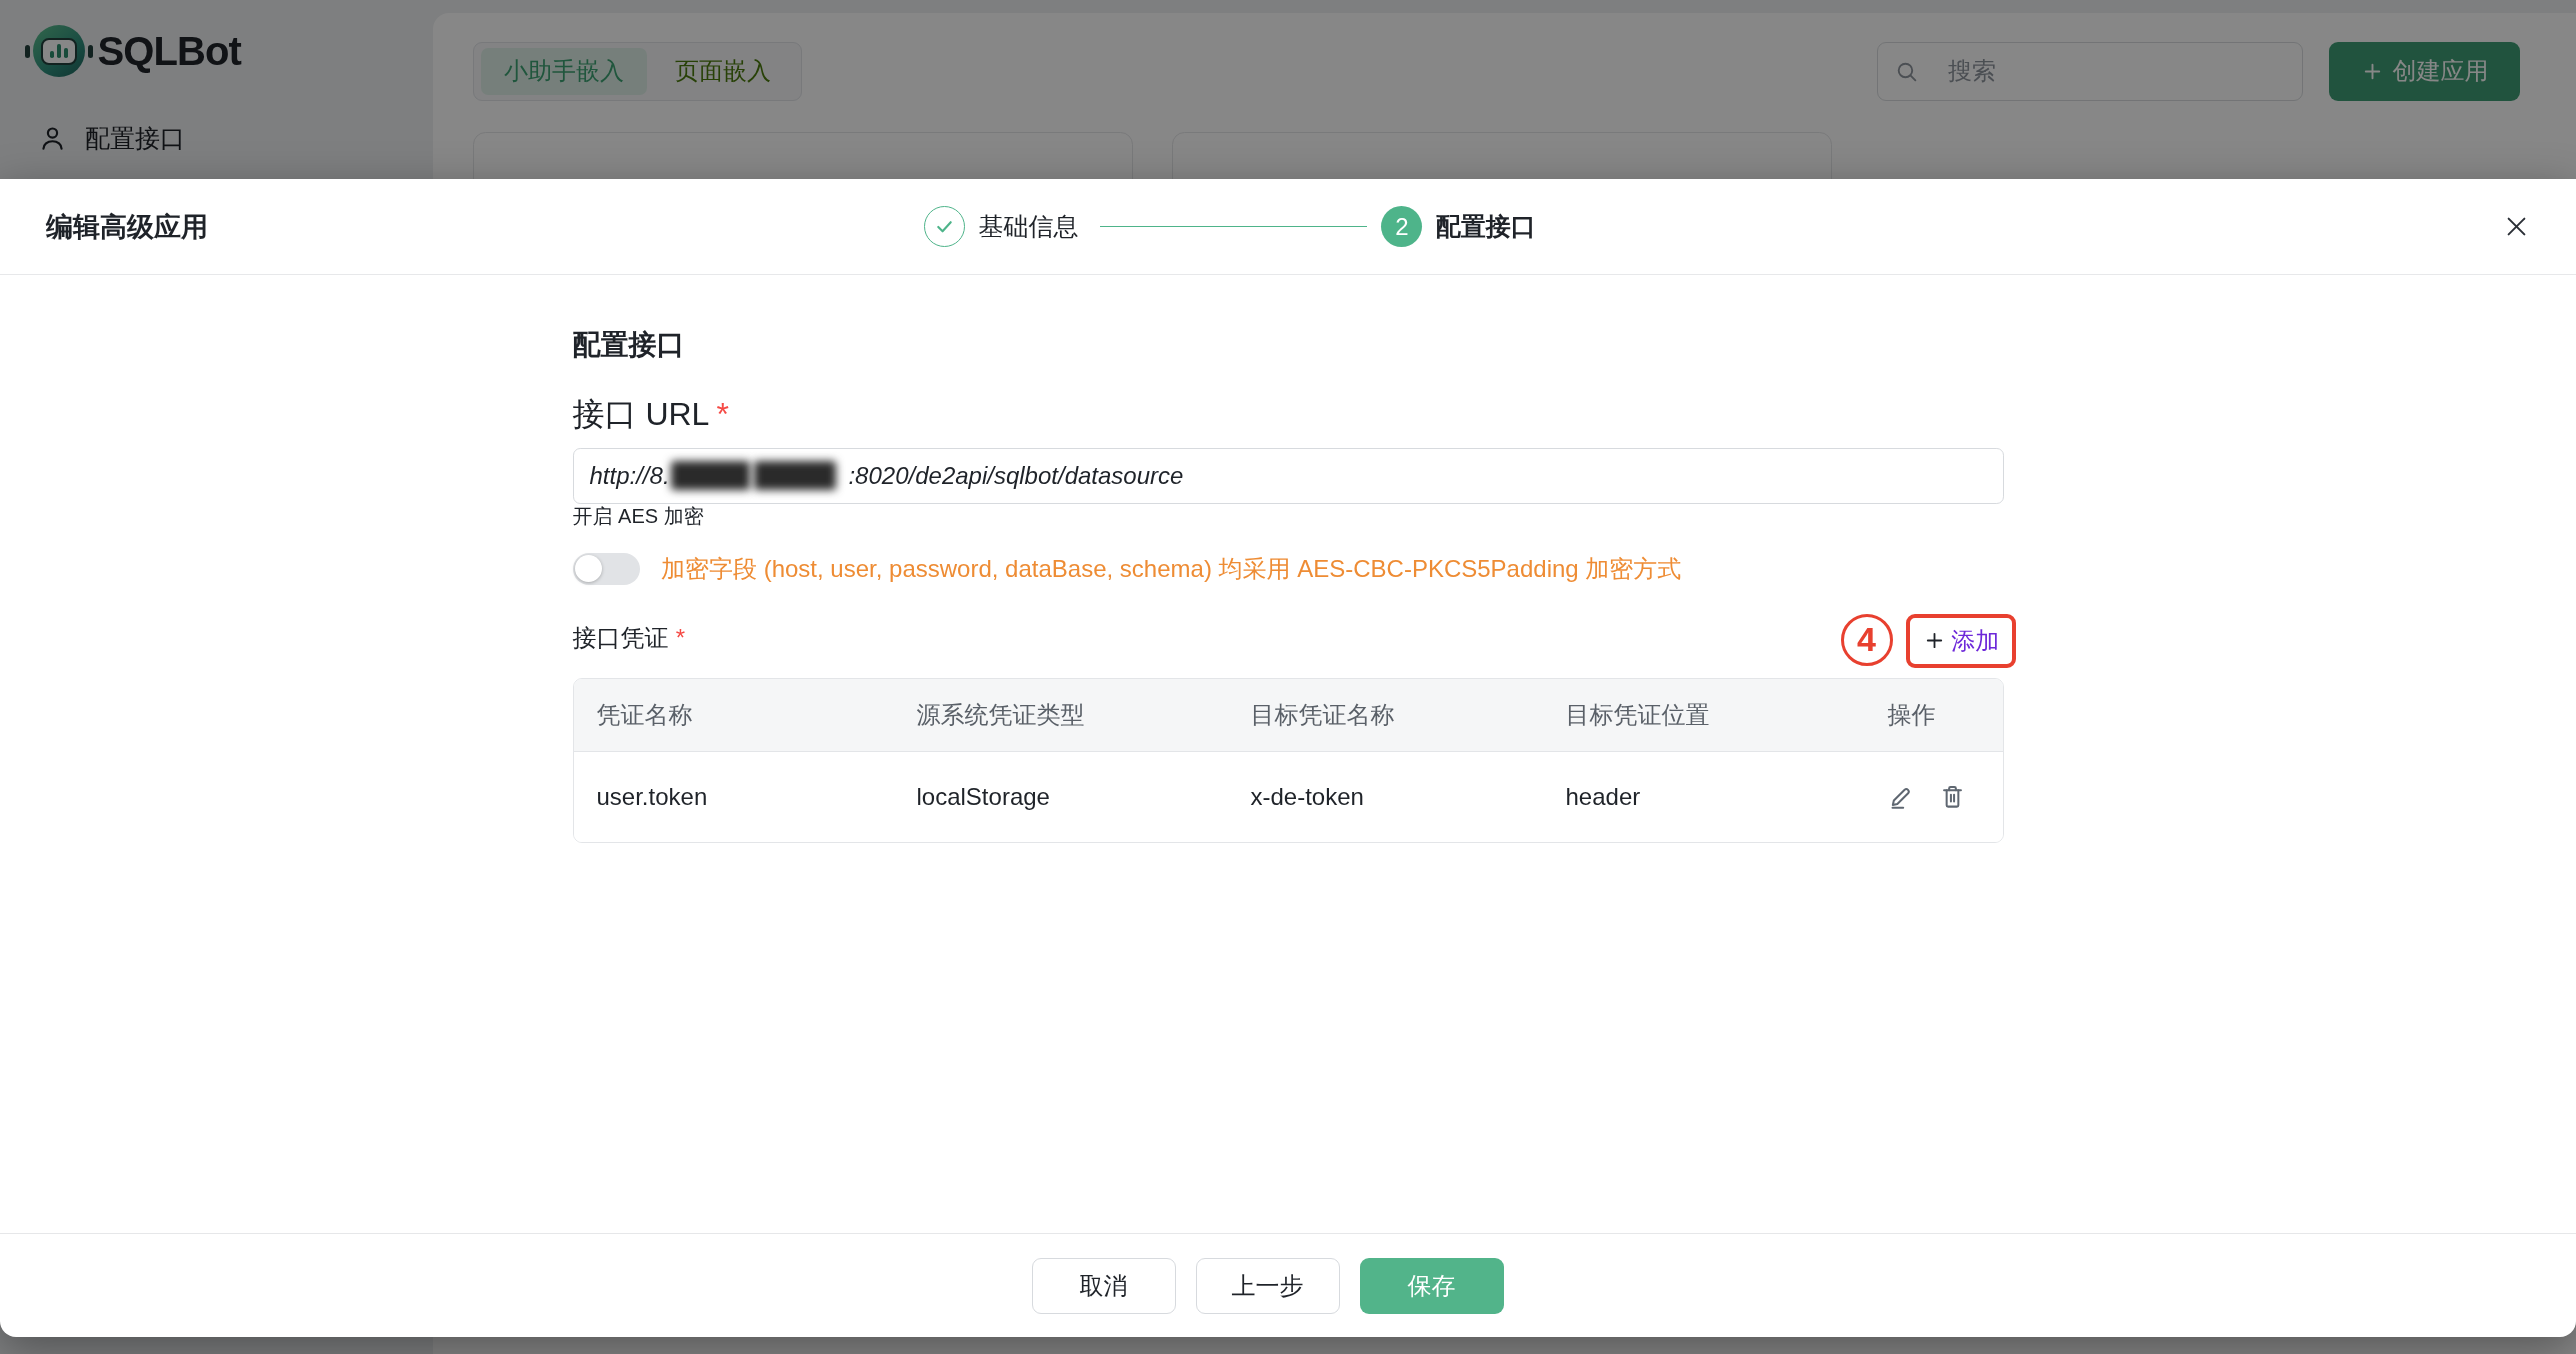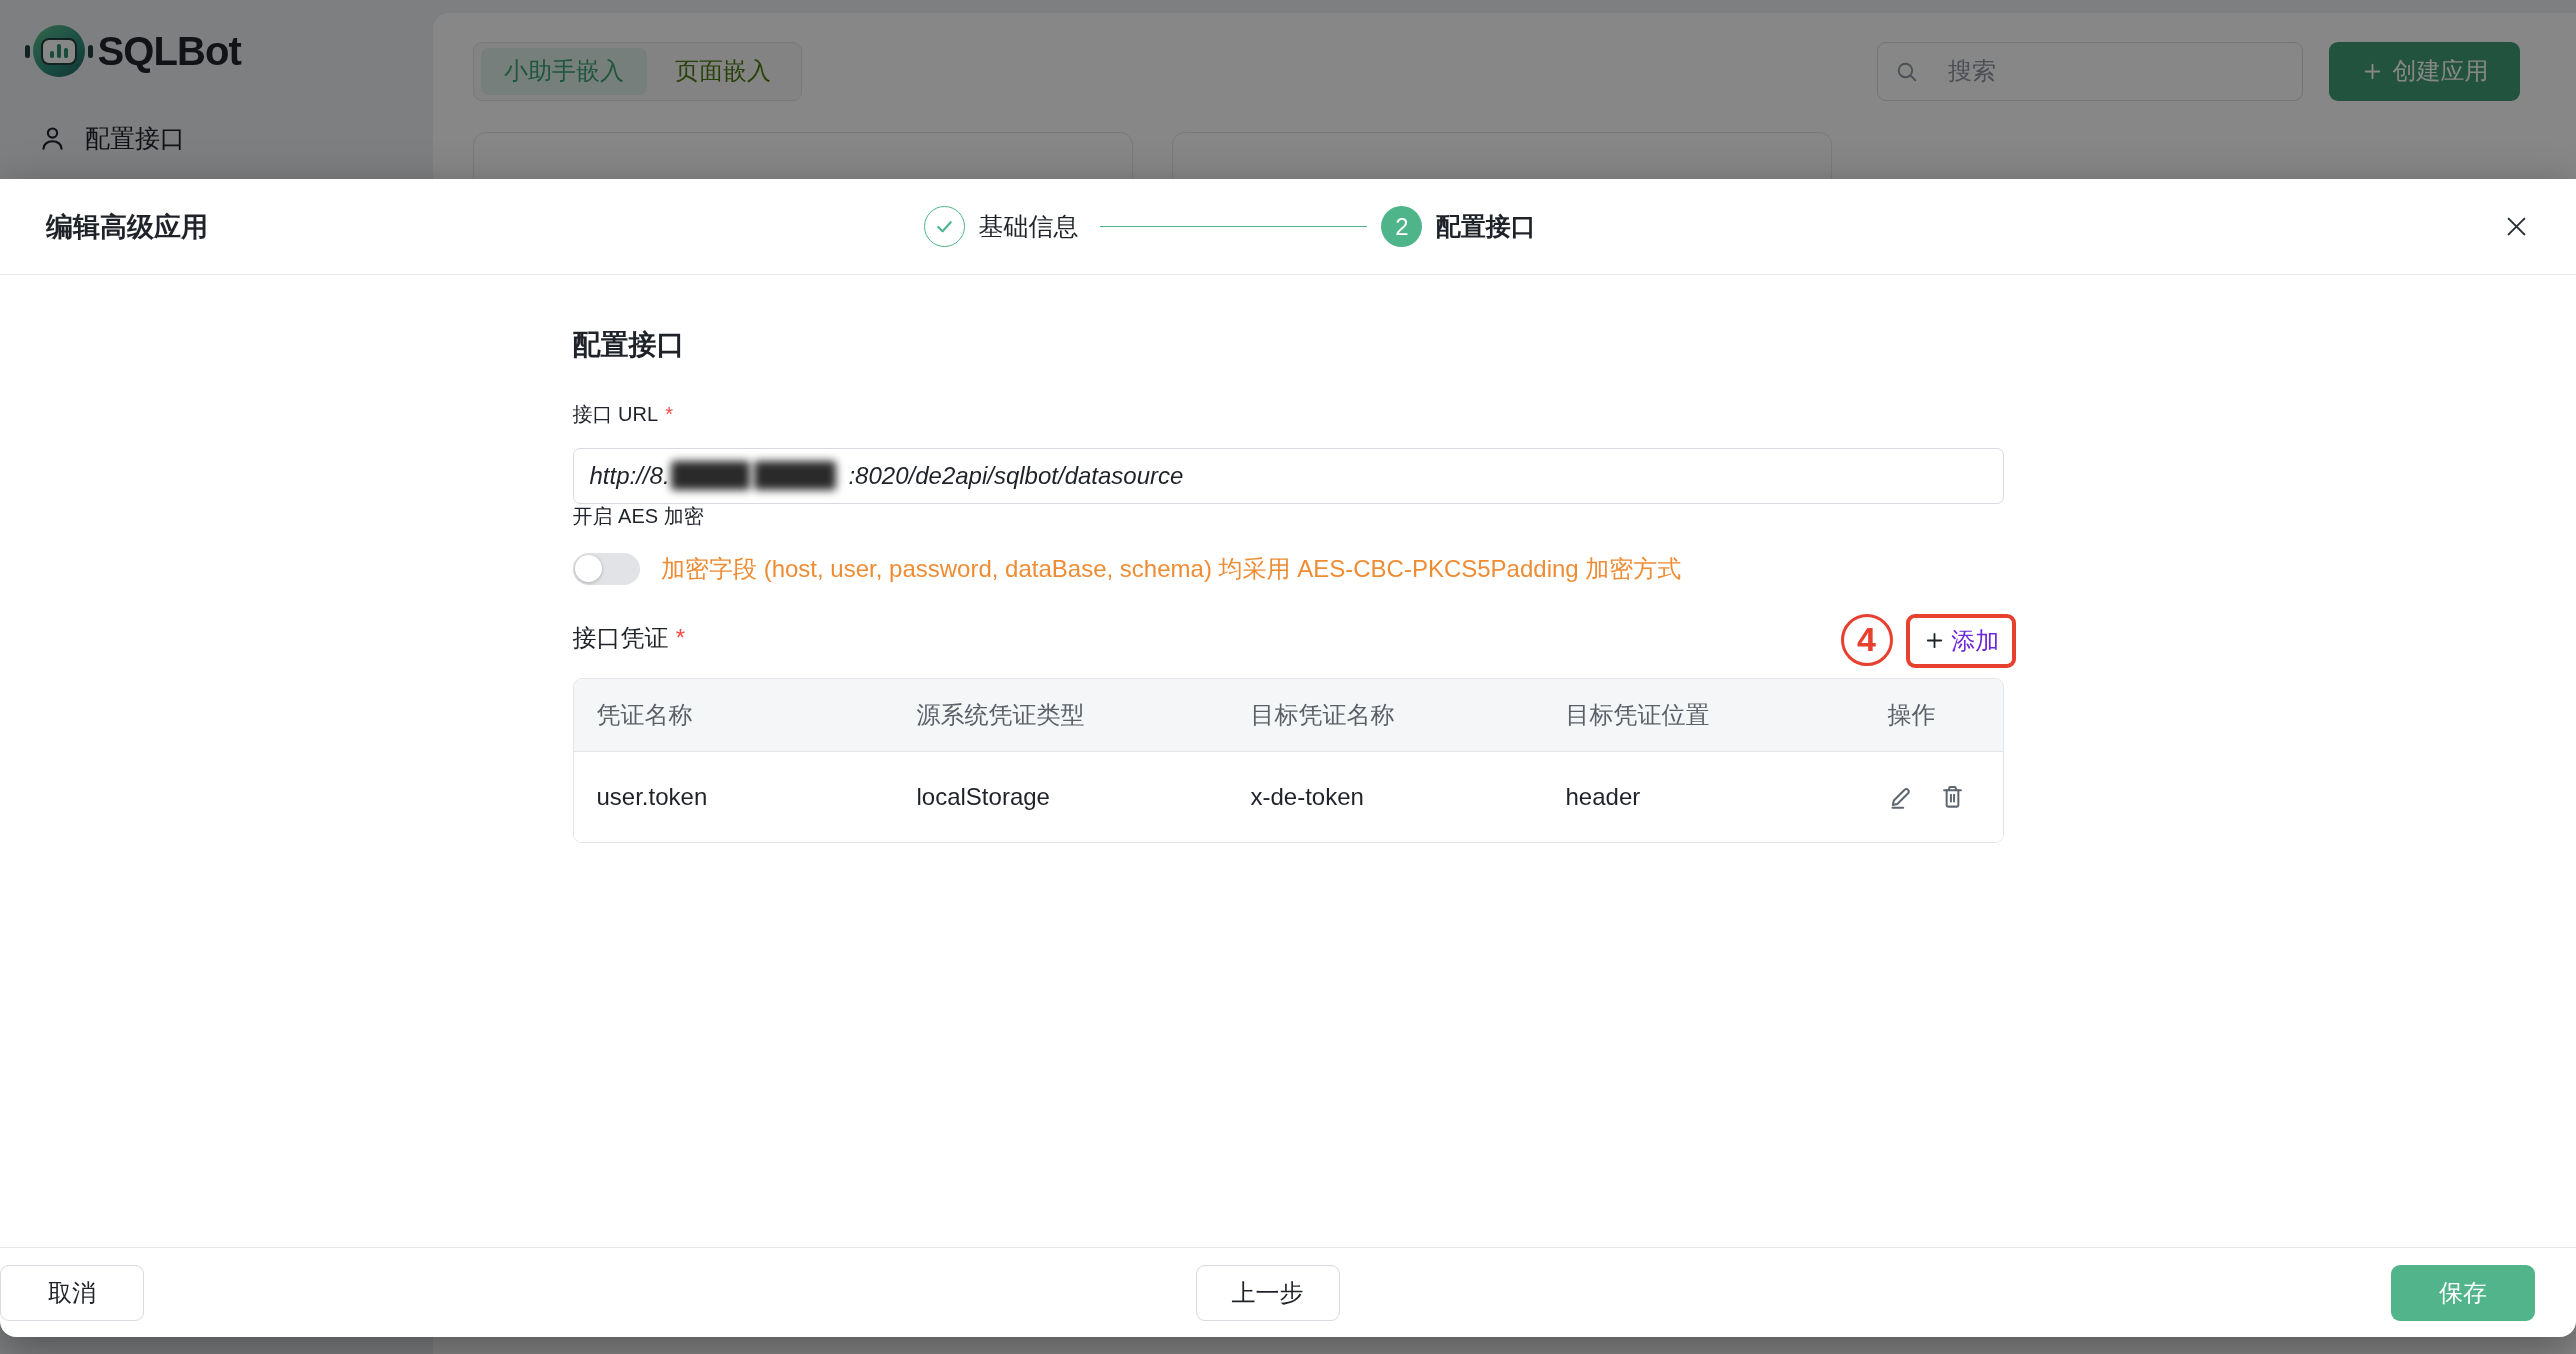--- a/index.html
+++ b/index.html
@@ -62,21 +62,21 @@
   .step-circle { width:41px; height:41px; border-radius:50%; display:flex; align-items:center; justify-content:center; flex:none; }
   .step-circle.done { border:1.8px solid #4eb48a; background:#fff; }
   .step-circle.active { background:#4eb48a; color:#fff; font-size:24px; font-weight:500; }
   .step-label { margin-left:13.4px; font-size:25px; color:#1f2329; font-weight:500; }
   .step-label.current { font-weight:600; }
   .step-line { width:267px; height:1.8px; background:#4eb48a; margin:0 14.3px 0 21.5px; }
   .close-btn { position:absolute; right:42px; top:30px; background:none; border:none; cursor:pointer; padding:3.6px; }
 
   .modal-body { width:1431px; margin:0 auto; padding-top:56px; position:relative; }
   .section-title { font-size:28px; font-weight:600; line-height:28px; color:#1f2329; }
-  .field-label { margin-top:43px; font-size:20px; line-height:24px; color:#1f2329; }
+  .field-label { margin-top:43px; font-size:32px; line-height:24px; color:#1f2329; }
   .req { color:#f54a45; margin-left:7.2px; }
   .url-input { margin-top:21.5px; height:56px; border:1.8px solid #d7dade; border-radius:7.2px;
     display:flex; align-items:center; padding:0 16px; font-size:24px; color:#1f2329; background:#fff; cursor:text;font-style:italic; }
   .redact { display:inline-block; height:29px; border-radius:3.6px; background:#2a2a2a; filter:blur(4.5px); }
   .redact.a { width:79px; margin:0 3.6px 0 1.8px; }
   .redact.b { width:82px; margin-right:12.5px; }
 
   .aes-label { font-size:20px; line-height:24px; }
   .aes-row { margin-top:25px; height:32px; display:flex; align-items:center; gap:21.5px; }
   .toggle { width:67px; height:32px; border-radius:16px; background:#e1e3e6; position:relative; cursor:pointer; flex:none; }
@@ -97,22 +97,22 @@
   .cred-table { margin-top:8px; border:0.9px solid #e3e5e8; border-radius:9px; overflow:hidden; }
   .thead { display:grid; grid-template-columns:320px 334px 315px 322px 1fr; height:73px; align-items:center;
     background:#f5f6f7; border-bottom:0.9px solid #e3e5e8; color:#5a6068; font-size:24px; font-weight:500; }
   .thead > div { padding-left:23px; }
   .trow { display:grid; grid-template-columns:320px 334px 315px 322px 1fr; height:90px; align-items:center;
     background:#fff; font-size:24px; color:#1f2329; }
   .trow > div { padding-left:23px; }
   .actions { display:flex; align-items:center; gap:24px; padding-left:7.2px; }
   .icon-btn { background:none; border:none; cursor:pointer; padding:0; }
 
-  .modal-footer { position:absolute; left:0; right:0; bottom:0; height:90px; border-top:0.9px solid #e6e7e9;
-    display:flex; align-items:center; justify-content:space-between; gap:20px; padding-right:41px; }
+  .modal-footer { position:absolute; left:0; right:0; bottom:0; height:104px; border-top:0.9px solid #e6e7e9;
+    display:flex; align-items:center; justify-content:center; gap:20px; padding-right:41px; }
   .btn { height:56px; min-width:144px; padding:0 27px; border-radius:9px; font-size:24px;
     display:flex; align-items:center; justify-content:center; cursor:pointer; font-family:inherit; }
   .btn-outline { background:#fff; border:0.9px solid #d7dade; color:#1f2329; }
   .btn-primary { background:#52b48a; border:none; color:#fff; }
 </style>
 </head>
 <body>
 
 <div class="app">
 

